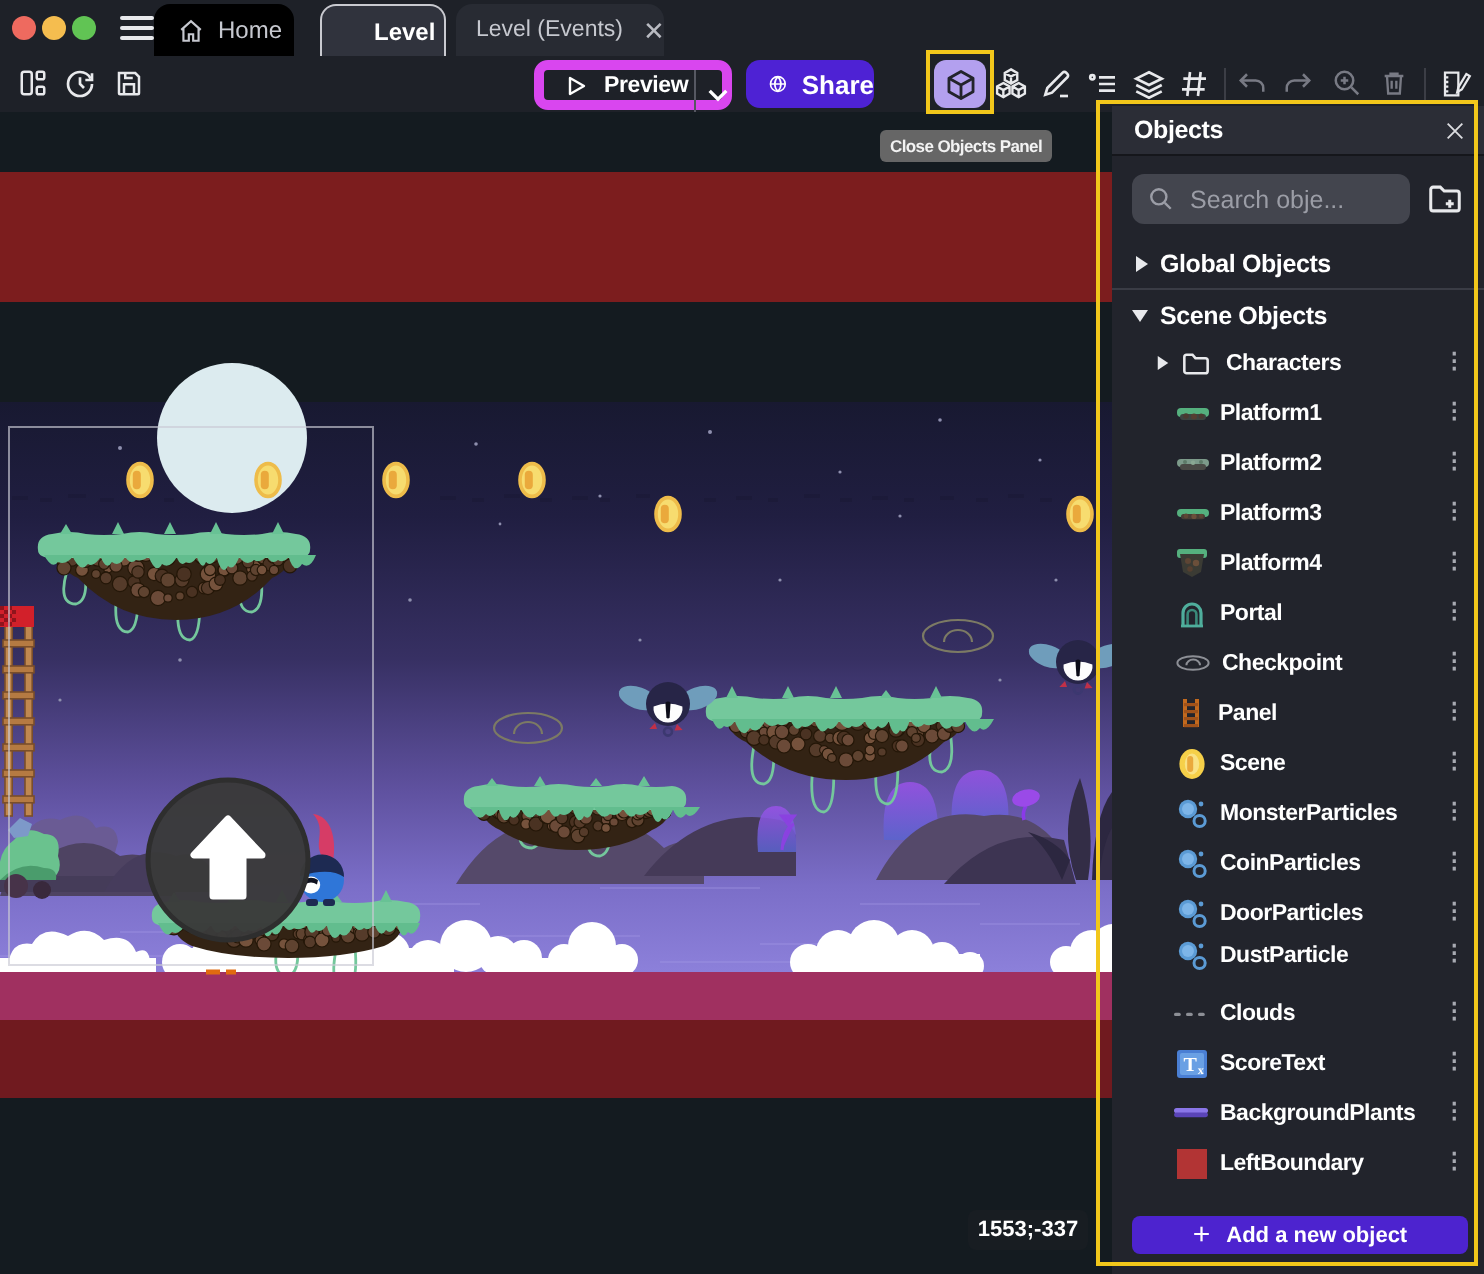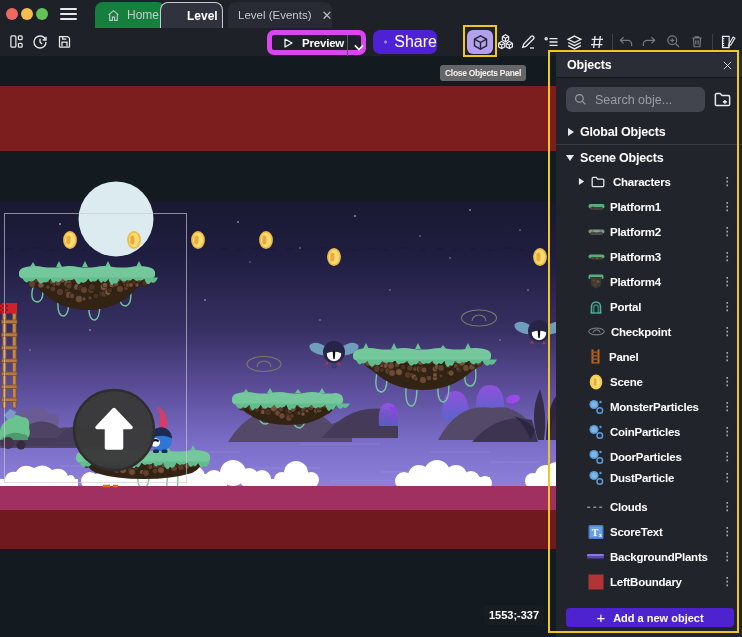--- a/index.html
+++ b/index.html
@@ -36,21 +36,21 @@
 <div id="titlebar">
   <div class="dot" style="left:6px;background:#ee6a5f"></div>
   <div class="dot" style="left:21px;background:#f5bd4f"></div>
   <div class="dot" style="left:36px;background:#61c454"></div>
   <div id="burger">
       <div></div>
       <div></div>
       <div></div>
     </div>
 
-  <div class="tab" style="left:95px;width:70px;background:#15803d;padding-left:12px">
+  <div class="tab" style="left:77px;width:70px;background:#000000;padding-left:12px">
     <svg width="13" height="13" viewBox="0 0 24 24" fill="none" stroke="#c6c8cf" stroke-width="2">
         <path d="M3 11l9-8 9 8M5 9v12h5v-6h4v6h5V9"></path>
       </svg>
     <span style="margin-left:7px">Home</span>
   </div>
   <div class="tab" style="left:160px;width:63px;background:#30333d;border:1px solid #c9cad0;border-bottom:none;color:#fff;font-weight:bold;padding-left:26px">Level<span class="x">✕</span></div>
   <div class="tab" style="left:228px;width:104px;background:#282b33;padding-left:10px;font-size:11.5px">Level (Events)<span class="x">✕</span></div>
 </div>
 <div id="toolbar"></div>
   <svg class="tbi" style="left:9px" width="15" height="15" viewBox="0 0 24 24" fill="none" stroke="#e8e9ec" stroke-width="2">
@@ -75,21 +75,21 @@
   <div style="position:absolute;left:75px;top:0;width:1px;height:24px;background:#565862"></div>
   <svg style="position:absolute;left:82px;top:9px" width="10" height="7" viewBox="0 0 12 8" fill="none" stroke="#fff" stroke-width="2">
       <path d="M1 1.5l5 5 5-5"></path>
     </svg>
 </div>
 <div id="sharebtn">
   <svg style="margin-left:11px" width="14" height="14" viewBox="0 0 24 24" fill="none" stroke="#fff" stroke-width="2">
       <circle cx="12" cy="12" r="9"></circle>
       <path d="M3 12h18M12 3c-5 5-5 13 0 18M12 3c5 5 5 13 0 18"></path>
     </svg>
-  <span style="margin-left:7px;font-size:16px;font-weight:normal">Share</span>
+  <span style="margin-left:7px;font-size:13px;font-weight:bold">Share</span>
 </div>
 <div id="cubebtn">
   <svg width="17" height="17" viewBox="0 0 24 24" fill="none" stroke="#23242c" stroke-width="2">
       <path d="M12 2.5l8.5 4.8v9.4L12 21.5l-8.5-4.8V7.3z" stroke-linejoin="round"></path>
       <path d="M3.5 7.3L12 12l8.5-4.7M12 12v9.5" stroke-linejoin="round"></path>
     </svg>
 </div>
 
 <svg class="tbi" style="left:497px" width="17" height="17" viewBox="0 0 24 24" fill="none" stroke="#e8e9ec" stroke-width="1.7">
     <defs>

